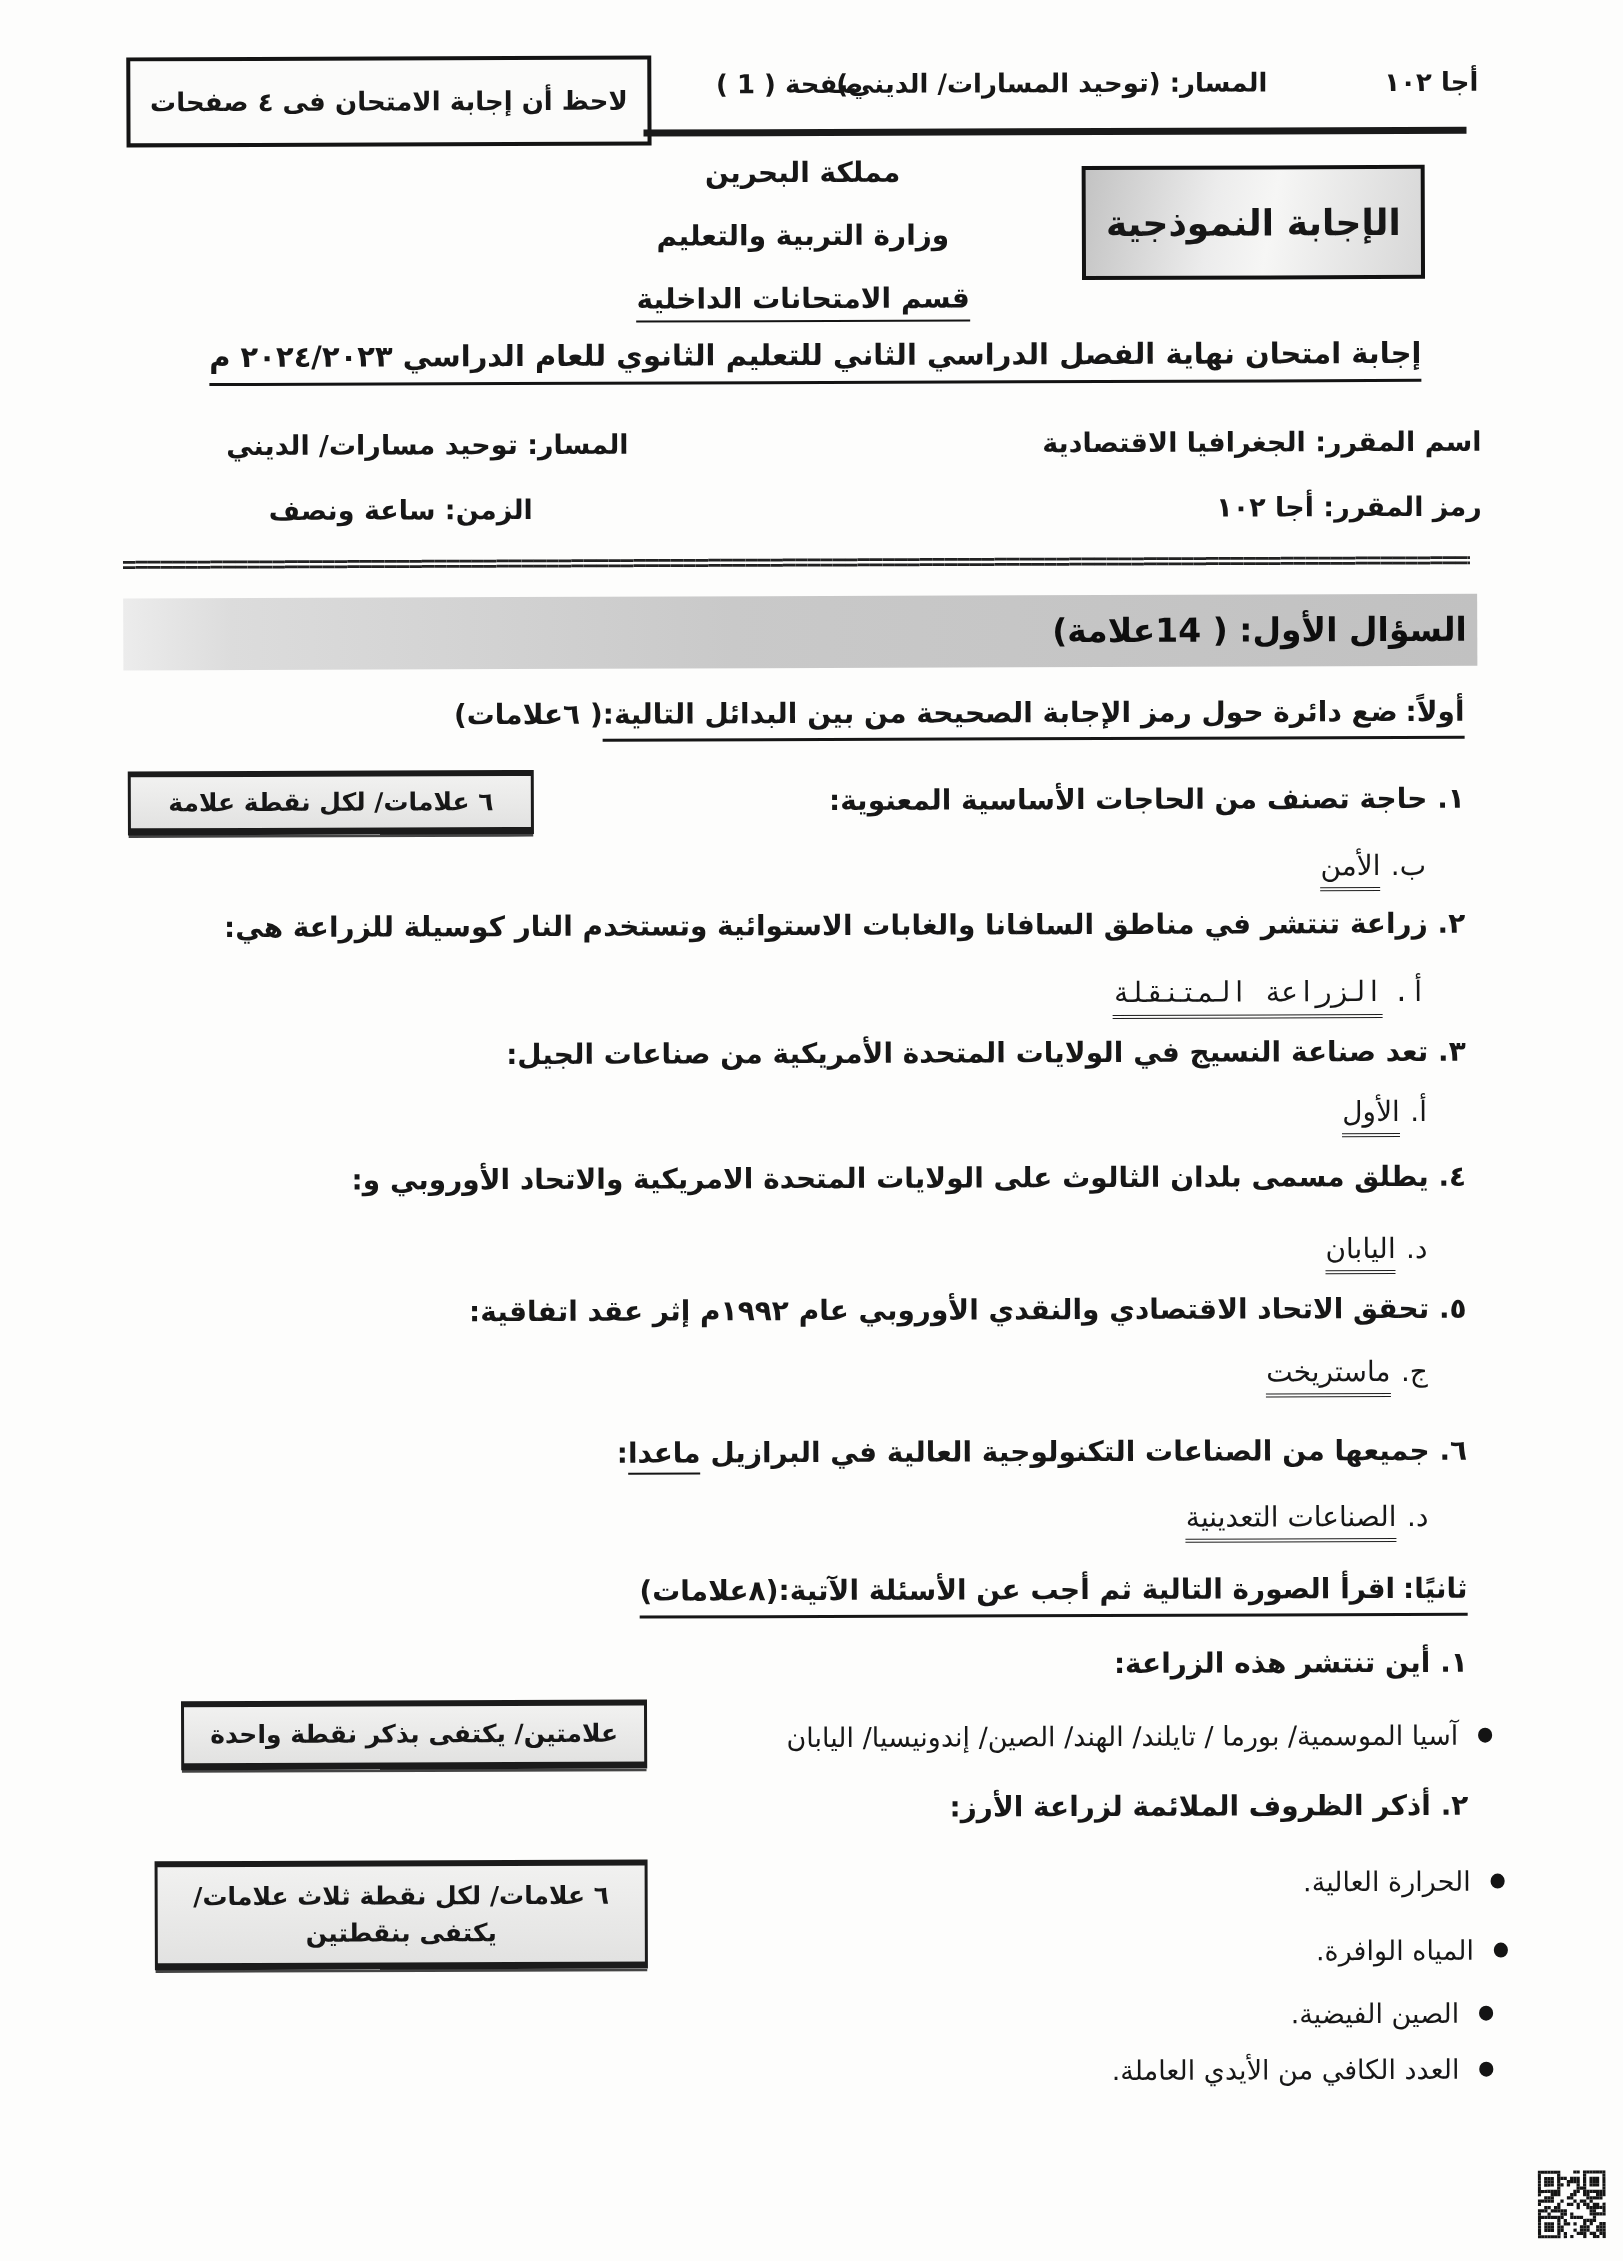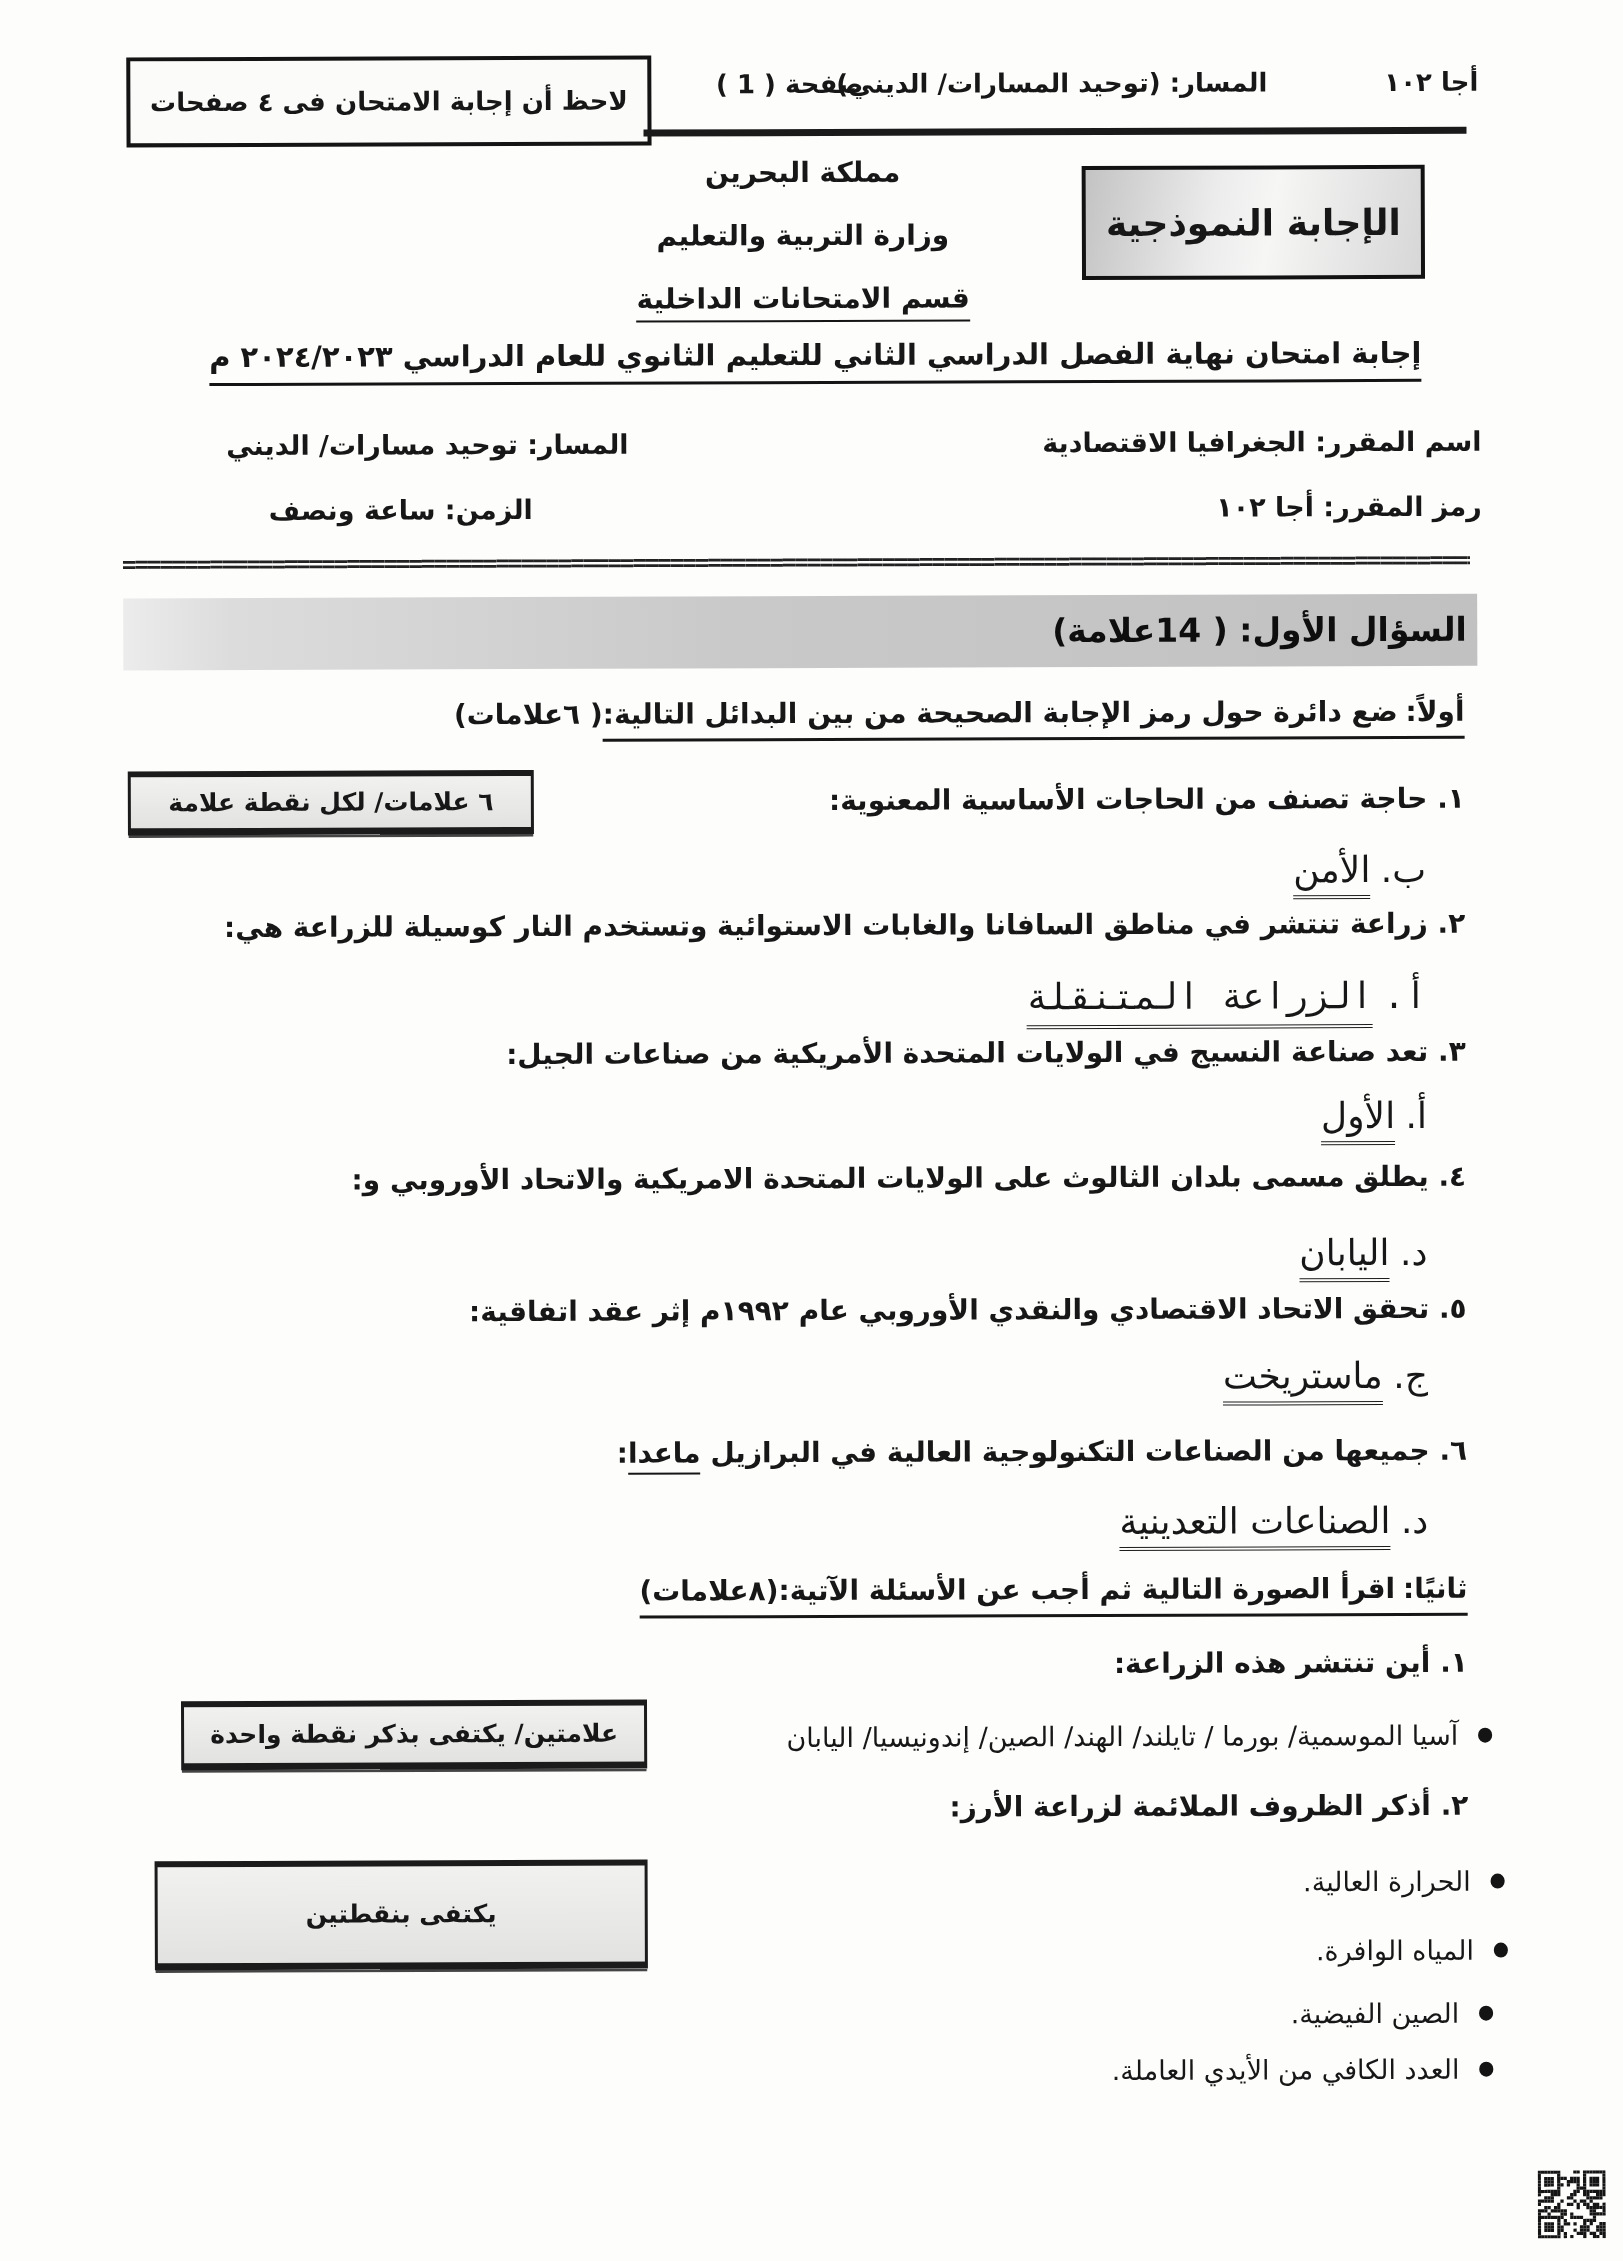--- a/index.html
+++ b/index.html
@@ -47,21 +47,21 @@
     background:linear-gradient(to left,#c1c1c1 0%,#c9c9c9 55%,#dcdcdc 92%,#ececec 100%);
     line-height:72px;font-size:33px;font-weight:bold;color:#0e0e0e;
     padding-right:10.4px;box-sizing:border-box;
   }
 
   .ins-u{border-bottom:3.3px solid #161616;padding-bottom:7.8px;}
   .gap{margin-right:7.8px;}
   .marks{margin-right:0;}
 
   .q{font-size:28px;font-weight:bold;}
-  .ans{font-size:36px;font-weight:normal;}
+  .ans{font-size:28px;font-weight:normal;}
   .ans-u{border-bottom:4.6px double #1d1d1d;padding-bottom:4.6px;margin-right:10.4px;}
   .q-u{border-bottom:2.6px solid #161616;padding-bottom:3.3px;}
 
   .marks-box{
     box-sizing:border-box;border:3.3px solid #1b1b1b;border-top-width:6.5px;border-bottom-width:7.2px;
     background:linear-gradient(#f1f1f0,#e2e2e1);
     display:flex;flex-direction:column;align-items:center;justify-content:center;
     text-align:center;font-size:25px;font-weight:bold;line-height:1.5;
     box-shadow:0 3.3px 0 -0.7px #444;
   }
@@ -162,20 +162,21 @@
     <div class="abs bullet" style="right:133px;top:1722px;">
       <span class="dot"></span>
       <span>آسيا الموسمية/ بورما / تايلند/ الهند/ الصين/ إندونيسيا/ اليابان</span>
     </div>
     <div class="abs marks-box box2">
       <span>علامتين/ يكتفى بذكر نقطة واحدة</span>
     </div>
 
     <div class="abs q" style="right:157px;top:1791px;">٢. أذكر الظروف الملائمة لزراعة الأرز:</div>
     <div class="abs marks-box box3">
+      <span>٦ علامات/ لكل نقطة ثلاث علامات/</span>
       <span>يكتفى بنقطتين</span>
     </div>
     <div class="abs bullet" style="right:121px;top:1868px;">
       <span class="dot"></span>
       <span>الحرارة العالية.</span>
     </div>
     <div class="abs bullet" style="right:118px;top:1937px;">
       <span class="dot"></span>
       <span>المياه الوافرة.</span>
     </div>

